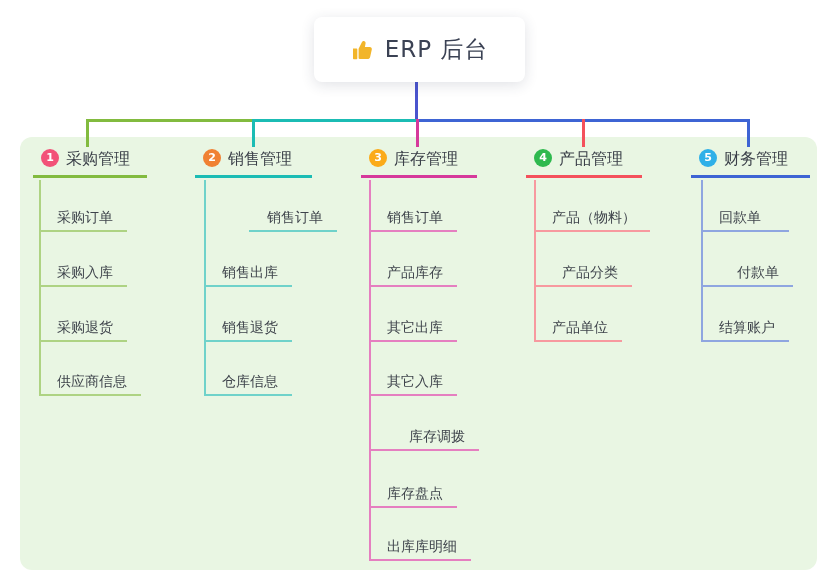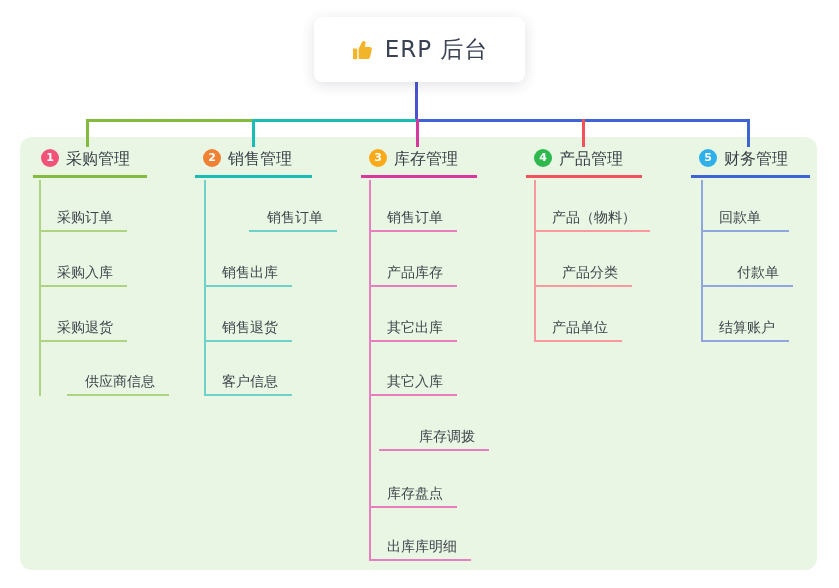--- a/index.html
+++ b/index.html
@@ -80,34 +80,34 @@
   <div class="spine s0" style="background: rgb(174, 211, 131); height: 216.4px;"></div>
   <div class="spine s1" style="background: rgb(111, 210, 202); height: 216.4px;"></div>
   <div class="spine s2" style="background: rgb(229, 127, 192); height: 380.8px;"></div>
   <div class="spine s3" style="background: rgb(247, 153, 159); height: 161.6px;"></div>
   <div class="spine s4" style="background: rgb(143, 166, 224); height: 161.6px;"></div>
 
   <div class="kids0">
       <div class="child" style="left: 39px; top: 202px; border-bottom-color: rgb(174, 211, 131);">采购订单</div>
       <div class="child" style="left: 39px; top: 256.8px; border-bottom-color: rgb(174, 211, 131);">采购入库</div>
       <div class="child" style="left: 39px; top: 311.6px; border-bottom-color: rgb(174, 211, 131);">采购退货</div>
-      <div class="child" style="left: 39px; top: 366.4px; border-bottom-color: rgb(174, 211, 131); margin-left: 28px;">供应商信息</div>
+      <div class="child" style="left: 39px; top: 366.4px; border-bottom-color: rgb(174, 211, 131);">供应商信息</div>
     </div>
   <div class="kids1">
       <div class="child" style="left: 204px; top: 202px; border-bottom-color: rgb(111, 210, 202); margin-left: 45px;">销售订单</div>
       <div class="child" style="left: 204px; top: 256.8px; border-bottom-color: rgb(111, 210, 202);">销售出库</div>
       <div class="child" style="left: 204px; top: 311.6px; border-bottom-color: rgb(111, 210, 202);">销售退货</div>
-      <div class="child" style="left: 204px; top: 366.4px; border-bottom-color: rgb(111, 210, 202);">客户信息</div>
+      <div class="child" style="left: 204px; top: 366.4px; border-bottom-color: rgb(111, 210, 202);">仓库信息</div>
     </div>
   <div class="kids2">
       <div class="child" style="left: 369px; top: 202px; border-bottom-color: rgb(229, 127, 192);">销售订单</div>
       <div class="child" style="left: 369px; top: 256.8px; border-bottom-color: rgb(229, 127, 192);">产品库存</div>
       <div class="child" style="left: 369px; top: 311.6px; border-bottom-color: rgb(229, 127, 192);">其它出库</div>
       <div class="child" style="left: 369px; top: 366.4px; border-bottom-color: rgb(229, 127, 192);">其它入库</div>
-      <div class="child" style="left: 379px; top: 421.2px; border-bottom-color: rgb(229, 127, 192); padding-left: 40px;">库存调拨</div>
+      <div class="child" style="left: 369px; top: 421.2px; border-bottom-color: rgb(229, 127, 192); padding-left: 40px;">库存调拨</div>
       <div class="child" style="left: 369px; top: 478px; border-bottom-color: rgb(229, 127, 192); text-align: center;">库存盘点</div>
       <div class="child" style="left: 369px; top: 530.8px; border-bottom-color: rgb(229, 127, 192);">出库库明细</div>
     </div>
   <div class="kids3">
       <div class="child" style="left: 534px; top: 202px; border-bottom-color: rgb(247, 153, 159);">产品（物料）</div>
       <div class="child" style="left: 534px; top: 256.8px; border-bottom-color: rgb(247, 153, 159); padding-left: 28px;">产品分类</div>
       <div class="child" style="left: 534px; top: 311.6px; border-bottom-color: rgb(247, 153, 159);">产品单位</div>
     </div>
   <div class="kids4">
       <div class="child" style="left: 701px; top: 202px; border-bottom-color: rgb(143, 166, 224);">回款单</div>

